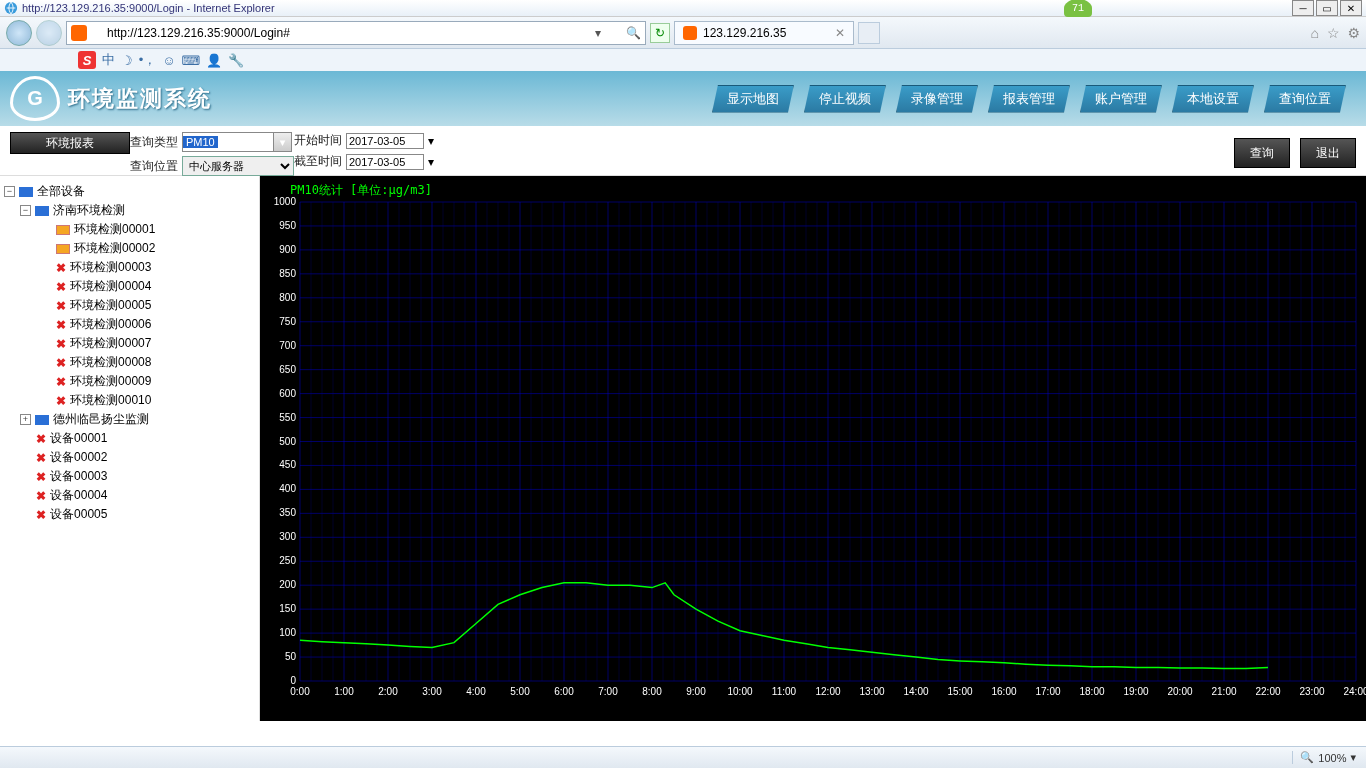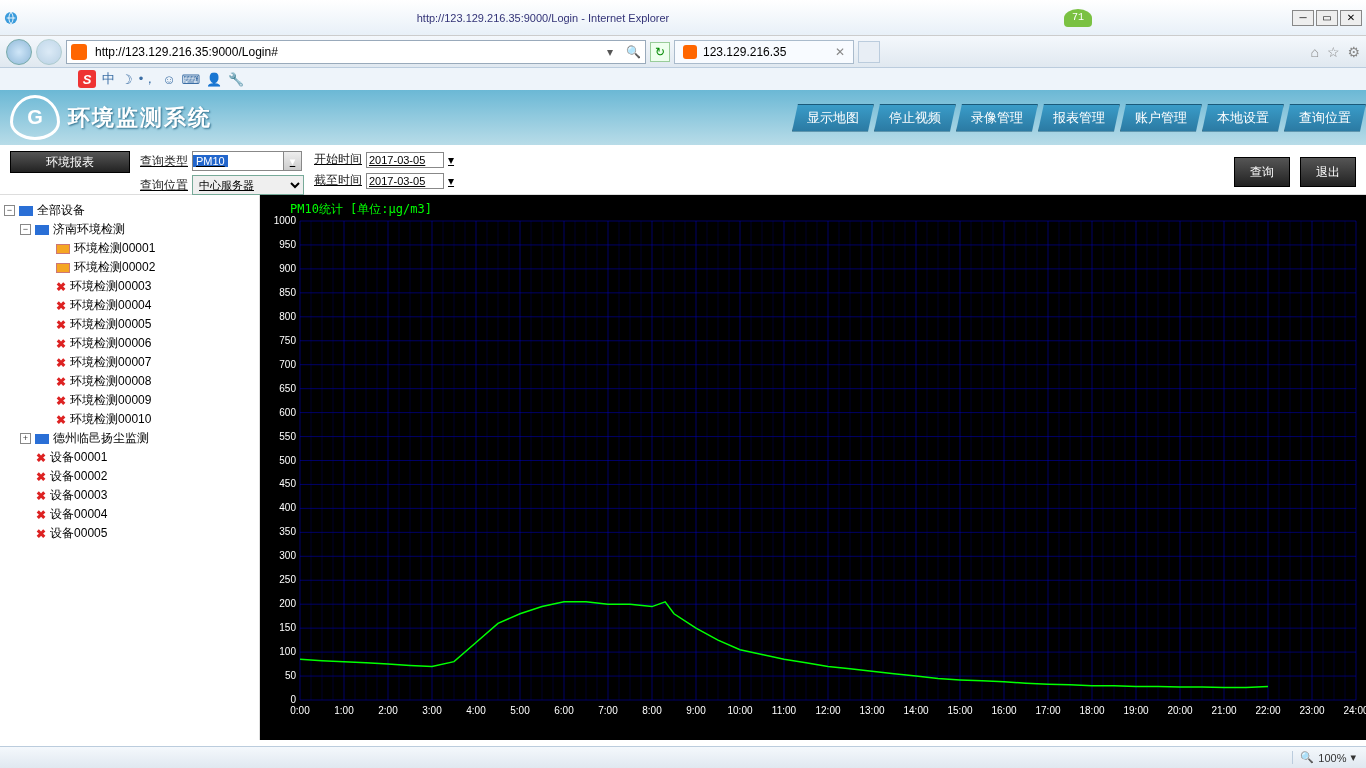--- a/index.html
+++ b/index.html
@@ -1,49 +1,49 @@
 <!DOCTYPE html>
 <html><head>
 <meta charset="utf-8">
 <style>
 * { margin: 0; padding: 0; box-sizing: border-box; font-family: "Microsoft YaHei", Arial, sans-serif; }
 body { width: 1366px; height: 768px; background: #fff; overflow: hidden; font-size: 12px; }
-.titlebar { height: 36px; background: linear-gradient(#fff,#e8f0f8); display: flex; align-items: center; padding: 0 4px; border-bottom: 1px solid #ccc; text-align: center; }
+.titlebar { height: 17px; background: linear-gradient(#fff,#e8f0f8); display: flex; align-items: center; padding: 0 4px; border-bottom: 1px solid #ccc; }
 .titlebar .ie-icon { width: 14px; height: 14px; margin-right: 4px; }
 .titlebar .title { color: #337; font-size: 11px; flex: 1; }
 .titlebar .badge { background:#7ac142;border-radius:50% 50% 4px 4px;width:28px;height:18px;color:#fff;font-size:10px;display:flex;align-items:center;justify-content:center;margin-right:200px;font-family:Liberation Mono, monospace; }
 .titlebar .wincontrols { display:flex; gap:2px; }
 .titlebar .wincontrols span { width:22px;height:16px;border:1px solid #888;display:flex;align-items:center;justify-content:center;font-size:10px;background:#eee; }
 .addrbar { height: 32px; background: linear-gradient(#f4f8fc,#e0e8f0); display: flex; align-items: center; padding: 2px 6px; gap:4px; border-bottom:1px solid #bcd; }
 .navbtn { width:26px;height:26px;border-radius:50%;background:radial-gradient(#cfe6f8,#8fb8d8);border:1px solid #7aa; }
-.urlbox { flex:0 0 580px; height:24px; border:1px solid #9ab; background:#fff; display:flex; align-items:center; padding:0 4px; gap:8px; }
+.urlbox { flex:0 0 580px; height:24px; border:1px solid #9ab; background:#fff; display:flex; align-items:center; padding:0 4px; gap:20px; }
 .urlbox .favicon { width:16px;height:16px;background:#f60;border-radius:3px; }
 .urlbox input { border:none; flex:1; font-size:12px; outline:none; }
 .urlbox .dd { width:16px;text-align:center;color:#555; }
 .urlbox .sicon { color:#555; }
 .refresh { width:20px;height:20px;color:#080;display:flex;align-items:center;justify-content:center;border:1px solid #9c9;background:#efe; }
 .tab { height:24px;border:1px solid #abc;background:#f8fbff;display:flex;align-items:center;padding:0 8px;gap:6px;min-width:180px; }
 .tab .favicon{width:14px;height:14px;background:#f60;border-radius:3px;}
 .tab .close{color:#888;}
 .newtab{width:22px;height:22px;background:#e8eef5;border:1px solid #bcd;}
 .tbicons{margin-left:auto;display:flex;gap:8px;color:#888;}
 .tbicons span{font-size:14px;}
 .imerow{height:22px;background:#eef4fa;display:flex;align-items:center;padding-left:78px;gap:6px;color:#3b6ea5;font-size:13px;}
 .imerow .s{width:18px;height:18px;background:#e33;border-radius:3px;color:#fff;font-weight:bold;display:flex;align-items:center;justify-content:center;font-style:italic;}
 .header { height:55px; background:linear-gradient(#5fb5d8,#a8d5e8 40%,#cde8f0); display:flex; align-items:center; position:relative; overflow:hidden; }
 .header .mountains{position:absolute;inset:0;background:linear-gradient(#6bb8d5,#b8dce8);}
 .header .logo { position:relative; display:flex; align-items:center; margin-left:10px; gap:8px; }
 .header .shield { width:50px;height:45px;border:3px solid #fff;border-radius:50% 50% 50% 50%/60% 60% 40% 40%;display:flex;align-items:center;justify-content:center;color:#fff;font-weight:bold;font-size:20px; }
 .header .apptitle { color:#fff;font-size:22px;font-weight:bold;letter-spacing:2px;text-shadow:1px 1px 2px #2a6a88; }
-.header nav { position:relative;margin-left:auto;display:flex;}
+.header nav { position:relative;margin-left:auto;display:flex;gap:10px;padding-right:20px; }
 .header nav a { display:block;padding:4px 14px;color:#fff;font-size:13px;background:linear-gradient(#3a9cc8,#2b7aa3);border:1px solid #1a5a7a;clip-path:polygon(6px 0,100% 0,calc(100% - 6px) 100%,0 100%);text-decoration:none; }
-.filterbar { height:50px;background:#fff;border-bottom:1px solid #ddd;display:flex;align-items:flex-start;padding:6px 10px;gap:10px; }
+.filterbar { height:50px;background:#fff;border-bottom:1px solid #ddd;display:flex;align-items:flex-start;padding:6px 10px;gap:0; }
 .filterbar .btn-report{width:120px;height:22px;background:linear-gradient(#555,#222);color:#fff;display:flex;align-items:center;justify-content:center;border:1px solid #000;font-size:12px;}
 .filterbar .fcol{display:flex;flex-direction:column;gap:4px;}
-.filterbar .frow{display:flex;align-items:center;gap:4px;text-decoration:underline;}
+.filterbar .frow{display:flex;align-items:center;gap:4px;}
 .filterbar label{font-size:12px;color:#222;}
 .filterbar select,.filterbar input[type=text]{height:20px;border:1px solid #7a9;font-size:11px;padding:0 2px;}
 .filterbar .typebox{width:110px;background:#fff;border:1px solid #888;height:20px;display:flex;align-items:center;}
 .filterbar .typebox span{background:#2266cc;color:#fff;padding:0 3px;font-size:11px;}
 .filterbar .typebox .dd{margin-left:auto;background:linear-gradient(#eee,#ccc);width:18px;height:18px;border-left:1px solid #888;display:flex;align-items:center;justify-content:center;}
 .filterbar .datebox{width:78px;height:16px;border:1px solid #888;font-size:11px;padding:0 2px;}
 .filterbar .right{margin-left:auto;display:flex;gap:10px;align-items:flex-start;padding-top:6px;}
 .filterbar .right button{width:56px;height:30px;background:linear-gradient(#555,#222);color:#fff;border:1px solid #000;font-size:12px;}
 .main{display:flex;height:545px;}
 .tree{width:260px;border-right:1px solid #ddd;padding:6px 4px;overflow:auto;font-size:12px;}

